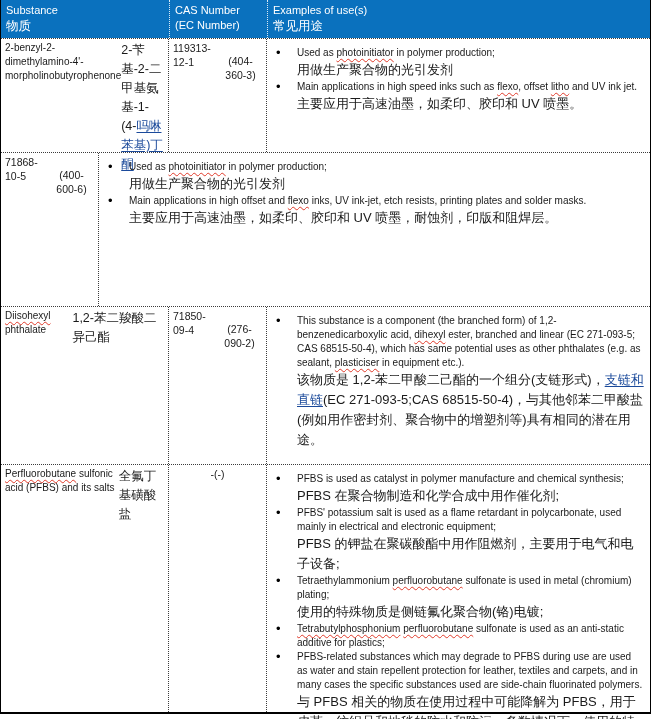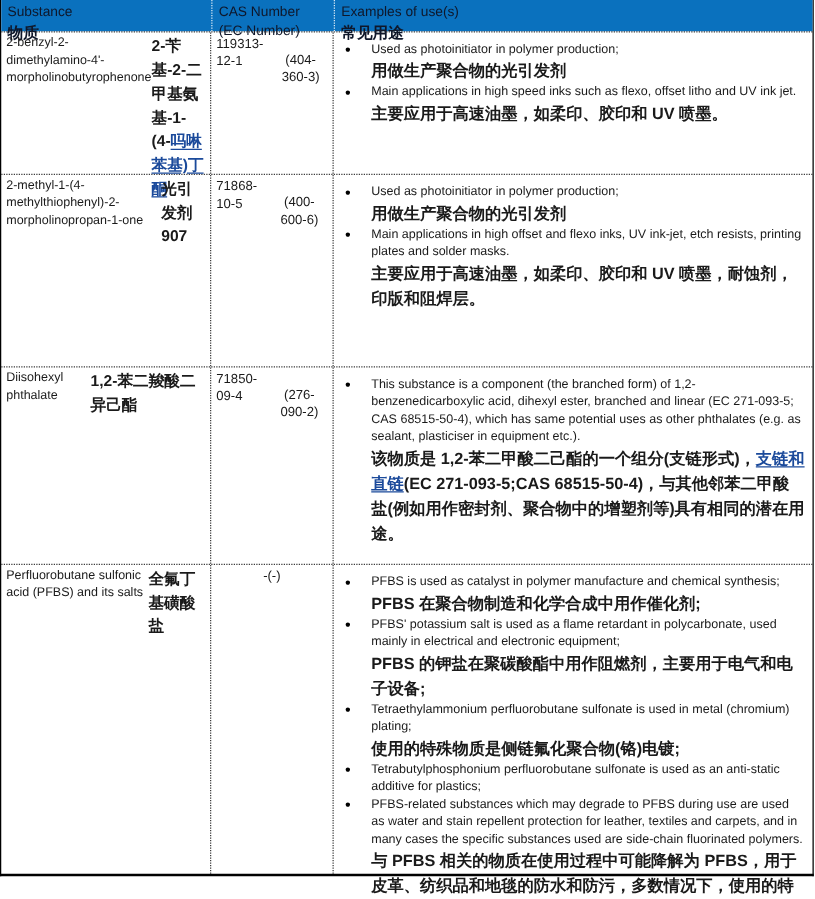--- a/index.html
+++ b/index.html
@@ -13,23 +13,23 @@
   .doc { width: 651px; }
   .tbl {
     width: 651px;
     border-left: 1px solid #000;
     border-right: 1px solid #000;
     border-bottom: 2px solid #000;
   }
   
   .thead {
     display: flex;
-    height: 25px;
+    height: 38px;
     background: #0a71be;
-    color: #0f172a;
+    color: #ffffff;
   }
   .hcell { padding: 3px 5px 2px 5px; }
   .hcell .en { font-size: 11px; line-height: 15px; }
   .hcell .zh { font-size: 12.5px; line-height: 17px; }
   .hcell + .hcell { border-left: 1px dotted rgba(255,255,255,0.85); }
   
   .c1 { width: 168px; }
   .c2 { width: 98px; }
   .c3 { flex: 1; }
   
@@ -39,35 +39,36 @@
   .tbody .row:nth-child(3) { height: 158px; }
   .tbody .row:nth-child(4) { height: 248px; }
   .cell { padding: 2px 4px; }
   .cell.c1, .cell.c2 {
     border-right: 1px dotted #3c3c3c;
     display: flex; flex-direction: row; justify-content: center;
   }
   .cell.c3 { padding: 7px 6px 2px 0; }
   
   .en { font-size: 10px; line-height: 14px; }
-  .zh { font-size: 13px; line-height: 20px; font-weight: bold; }
+  .zh { font-size: 13px; line-height: 20px; }
   .sub-zh { font-size: 12.5px; line-height: 19px; }
   .cas { font-size: 10.5px; line-height: 14px; }
   .ec  { font-size: 10.5px; line-height: 14px; margin-top: 13px; text-align: center; }
   .ec:empty { display: none; }
   
   ul.uses { list-style: none; }
   li.use-item { position: relative; padding-left: 30px; }
   li.use-item::before {
     content: "\2022";
     position: absolute; left: 9px; top: -1px;
     font-size: 13px; color: #000;
   }
   
   .sq {
+    text-decoration: underline;
     text-decoration-style: wavy;
     text-decoration-color: #e03a2a;
     text-decoration-thickness: 1px;
     text-underline-offset: 2px;
     text-decoration-skip-ink: none;
   }
   
   .lnk {
     color: #1b4a9b;
     text-decoration: underline;
@@ -115,24 +116,20 @@
 
   <li class="use-item">
     <div class="en use-en"><span>Main applications in high speed inks such as </span><span class="sq">flexo</span><span>, offset </span><span class="sq">litho</span><span> and UV ink jet.</span></div>
     <div class="zh use-zh"><span>主要应用于高速油墨，如柔印、胶印和 UV 喷墨。</span></div>
   </li>
 </ul>
     </div>
   </div>
 
   <div class="row">
-    <div class="cell c1">
-      <div class="en sub-en"><span>2-methyl-1-(4-methylthiophenyl)-2-morpholinopropan-1-one</span></div>
-      <div class="zh sub-zh"><span>光引发剂 907</span></div>
-    </div>
     <div class="cell c2">
       <div class="cas">71868-10-5</div>
       <div class="ec">(400-600-6)</div>
     </div>
     <div class="cell c3">
       <ul class="uses">
   <li class="use-item">
     <div class="en use-en"><span>Used as </span><span class="sq">photoinitiator</span><span> in polymer production;</span></div>
     <div class="zh use-zh"><span>用做生产聚合物的光引发剂</span></div>
   </li>

